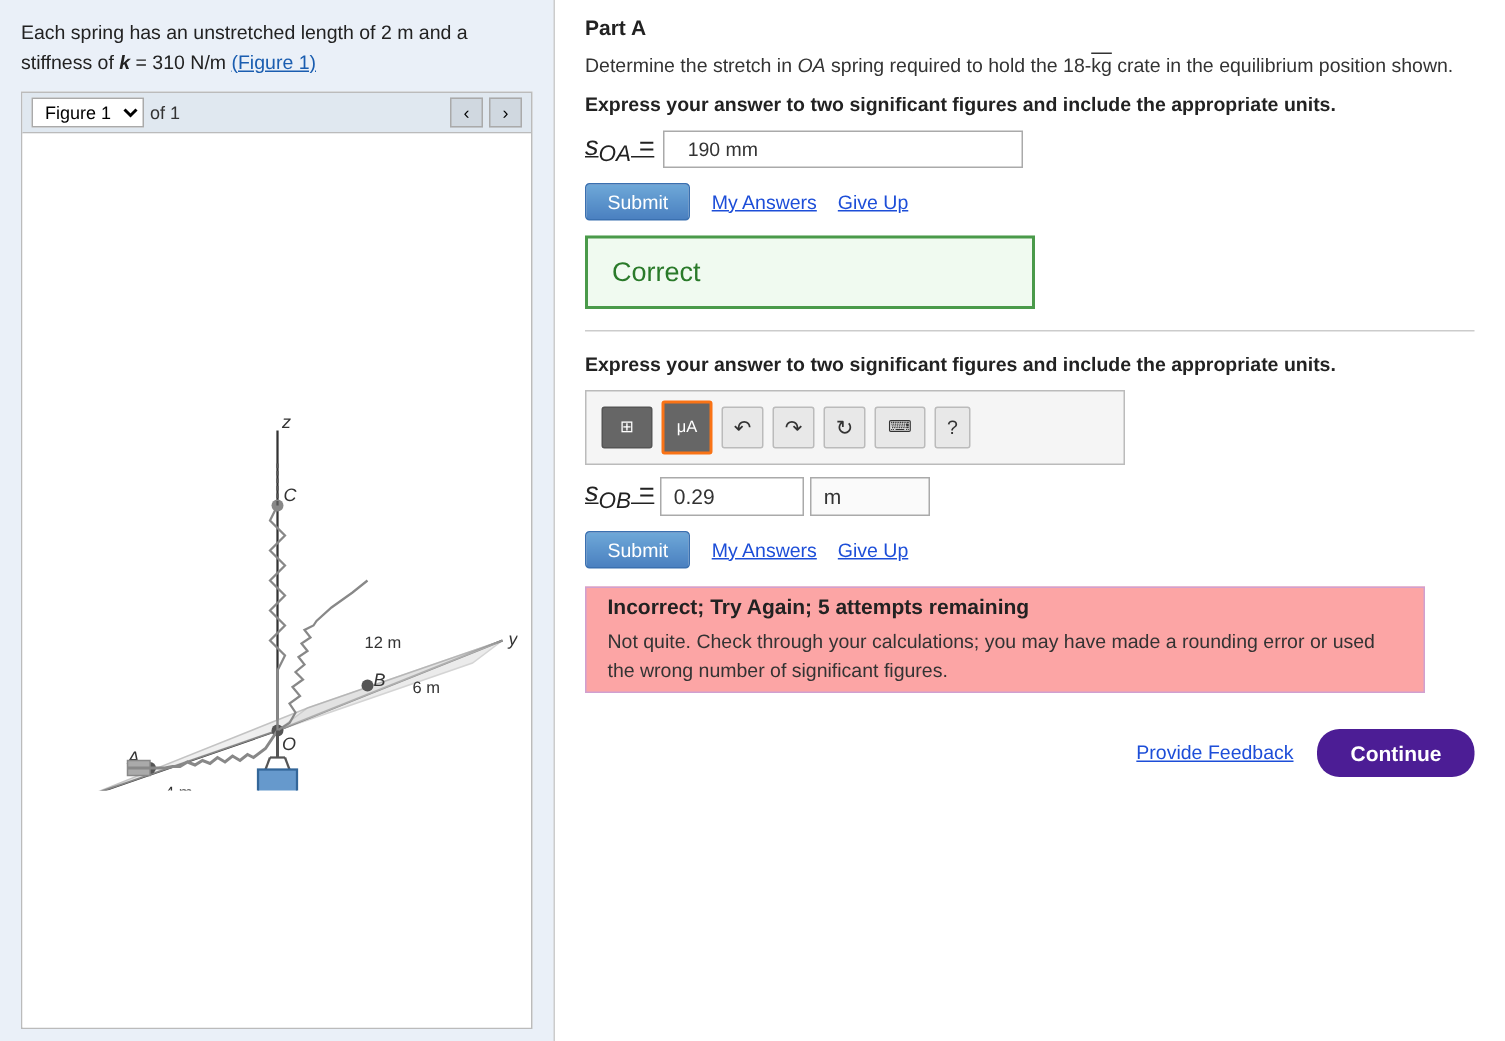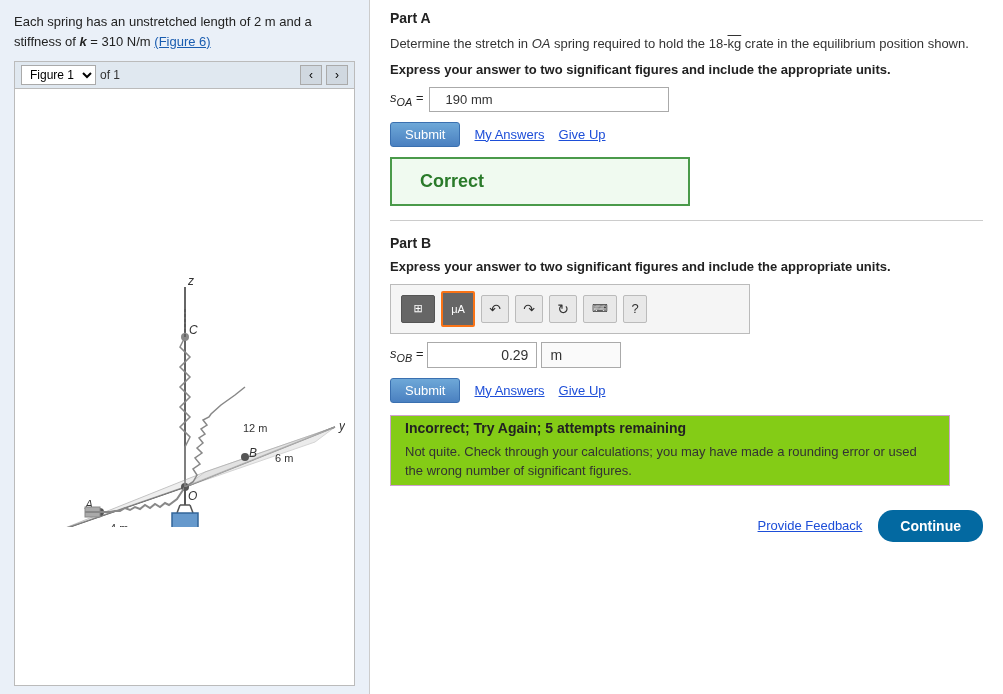--- a/index.html
+++ b/index.html
@@ -111,22 +111,23 @@
       margin-bottom: 10px;
     }
     .answer-row {
       display: flex;
       align-items: center;
       margin-bottom: 10px;
       gap: 6px;
     }
     .answer-label {
       font-style: italic;
-      font-size: 13px;
+      font-size: 18px;
       white-space: nowrap;
+      text-decoration: underline;
     }
     .answer-input {
       border: 1px solid #aaa;
       padding: 4px 8px;
       font-size: 13px;
       width: 240px;
       color: #333;
     }
     .btn-submit {
       background: linear-gradient(to bottom, #6ea8d8, #4a80c0);
@@ -147,23 +148,23 @@
     }
     .action-row {
       display: flex;
       align-items: center;
       gap: 14px;
       margin-bottom: 10px;
     }
     .correct-box {
       border: 2px solid #4a9a4a;
       background: #f0faf0;
-      padding: 12px 28px;
+      padding: 12px 16px;
       font-size: 18px;
-      font-weight: bold;
+      font-weight: normal;
       color: #2a7a2a;
       margin-bottom: 10px;
       width: 300px;
     }
     .divider {
       border: none;
       border-top: 1px solid #ccc;
       margin: 14px 0;
     }
 
@@ -241,43 +242,42 @@
       display: flex;
       align-items: center;
       justify-content: center;
       border-radius: 2px;
     }
 
     .answer-input-b {
       border: 1px solid #aaa;
       padding: 4px 8px;
       font-size: 14px;
-      width: 110px;
-      color: #333;
-      text-align: right;
+      width: 96px;
+      color: #333;
     }
     .answer-unit-b {
       border: 1px solid #aaa;
       padding: 4px 8px;
       font-size: 14px;
       width: 80px;
       color: #333;
       background: #fafafa;
     }
     .answer-row-b {
       display: flex;
       align-items: center;
       gap: 4px;
       margin-bottom: 10px;
     }
 
     
     .incorrect-box {
       border: 1px solid #d0a0d0;
-      background: #84cc16;
+      background: #fca5a5;
       padding: 4px 14px;
       margin-top: 12px;
       width: 560px;
     }
     .incorrect-title {
       font-size: 14px;
       font-weight: bold;
       color: #222;
       margin-bottom: 6px;
     }
@@ -290,42 +290,42 @@
     
     .bottom-bar {
       display: flex;
       justify-content: flex-end;
       align-items: center;
       gap: 16px;
       margin-top: 16px;
       padding-top: 8px;
     }
     .btn-continue {
-      background: #0369a1;
+      background: #4c1d95;
       color: #fff;
       border: none;
       padding: 8px 22px;
       font-size: 14px;
       font-weight: bold;
       cursor: pointer;
       border-radius: 15px;
     }
 
     
     .figure-svg {
       width: 320px;
       height: 280px;
     }
   </style>
 </head>
 <body>
 
 <div class="left-panel">
   <p class="problem-text">
-    Each spring has an unstretched length of 2 m and a stiffness of <em>k</em> = 310 N/m <a>(Figure 6)</a>
+    Each spring has an unstretched length of 2 m and a stiffness of <em>k</em> = 310 N/m <a>(Figure 1)</a>
   </p>
   <div class="figure-panel">
     <div class="figure-toolbar">
       <select class="figure-select">
         <option>Figure 1</option>
       </select>
       <span class="figure-label">of 1</span>
       <div style="flex:1"></div>
       <button class="figure-nav-btn">‹</button>
       <button class="figure-nav-btn">›</button>
@@ -403,21 +403,20 @@
       <button class="btn-submit">Submit</button>
       <button class="link-btn">My Answers</button>
       <button class="link-btn">Give Up</button>
     </div>
     <div class="correct-box">Correct</div>
   </div>
 
   <hr class="divider">
 
   <div>
-    <div class="part-label">Part B</div>
     <p class="express-note">Express your answer to two significant figures and include the appropriate units.</p>
 
     <div class="math-toolbar">
       <button class="math-btn">
         <span>⊞</span>
       </button>
       <button class="math-btn-mu">
         <span>μA</span>
       </button>
       <button class="math-icon-btn">

